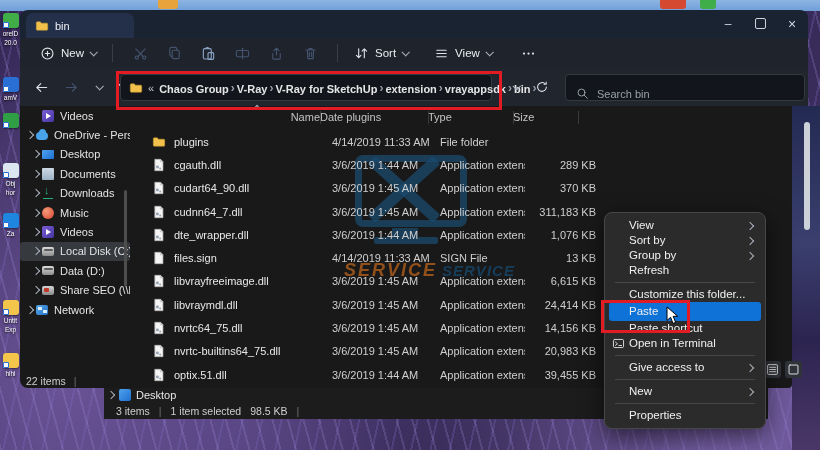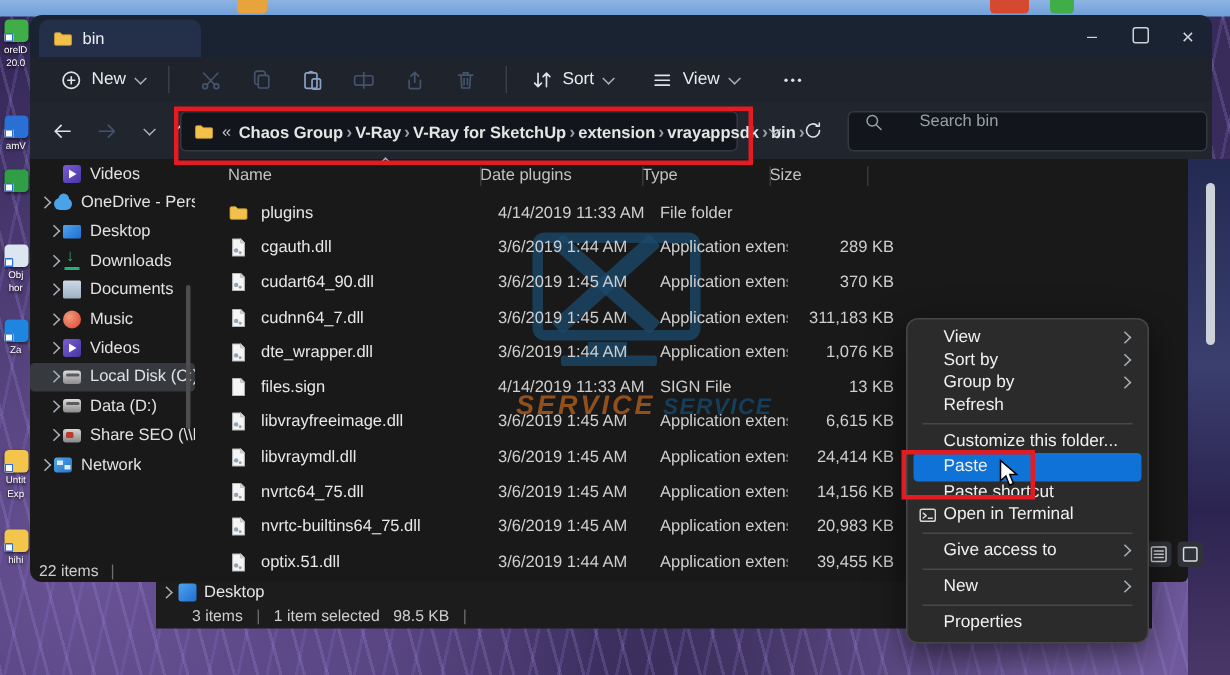--- a/index.html
+++ b/index.html
@@ -30,21 +30,21 @@
   
   .dicon{position:absolute;left:2px;width:17px;z-index:1;text-align:center;}
   .dicon .dimg{width:16px;height:15px;border-radius:3px;margin:0 auto;position:relative;box-shadow:0 1px 2px rgba(0,0,0,.5);}
   .dicon .dimg::after{content:"";position:absolute;left:0;bottom:0;width:6px;height:6px;background:#fff;border-radius:1px;
     box-shadow:inset 0 0 0 1px #2a6fd4;}
   .dicon .dlabel{font-size:6.5px;color:#fff;text-shadow:0 1px 2px #000;line-height:7px;margin-top:2px;}
   
   .behind-strip{position:absolute;left:104px;top:385px;width:664px;height:33px;z-index:2;
     background:#1c1c1c;border-top:1px solid #000;}
   .behind-desktop{position:absolute;left:4px;top:3px;display:flex;align-items:center;gap:5px;color:#e6e6e6;font-size:11px;}
-  .behind-status{position:absolute;left:24px;top:19px;display:flex;align-items:center;gap:9px;color:#cfcfcf;font-size:10.5px;}
+  .behind-status{position:absolute;left:12px;top:19px;display:flex;align-items:center;gap:9px;color:#cfcfcf;font-size:10.5px;}
   .behind-status .pipe{color:#6f6f6f;}
   .behind-scroll{position:absolute;right:2px;top:14px;width:5px;height:15px;background:#6a6a6a;border-radius:2px;}
   .si-desktop{width:13px;height:10px;border-radius:2px;background:linear-gradient(135deg,#4fa3ef,#1f6fd0);position:relative;}
   
   #win{position:absolute;left:20px;top:10px;width:788px;height:378px;z-index:5;}
   .titlebar{position:absolute;left:0;top:0;width:788px;height:28px;background:#1a2332;border-radius:8px 8px 0 0;}
   .tab{position:absolute;left:6px;top:3px;width:108px;height:25px;background:#24304a;border-radius:7px 7px 0 0;
     display:flex;align-items:center;gap:6px;padding-left:9px;box-sizing:border-box;color:#eceff4;font-size:11px;}
   .win-controls{position:absolute;right:0;top:0;height:28px;display:flex;}
   .ctrl{width:32px;height:27px;display:flex;align-items:center;justify-content:center;color:#cfd3da;font-size:12px;}
@@ -64,21 +64,21 @@
   .chev.up{transform:rotate(-135deg);}
   .addr-row{position:absolute;left:0;top:58px;width:788px;height:38px;background:#20252e;}
   .nav-btn{position:absolute;top:7px;width:26px;height:24px;display:flex;align-items:center;justify-content:center;border-radius:4px;}
   .crumbbar{position:absolute;left:100px;top:6px;width:372px;height:27px;background:#12161c;border:1px solid #34383f;
     border-radius:4px;box-sizing:border-box;display:flex;align-items:center;padding:0 8px;gap:5px;}
   .crumb{color:#e5e5e5;font-size:11px;white-space:nowrap;}
   .crumb-sep{color:#9aa0a8;font-size:12px;margin:0 2px;}
   .crumb-prefix{color:#c5c9cf;font-size:11px;}
   .addr-after{position:absolute;top:7px;display:flex;align-items:center;justify-content:center;width:24px;height:24px;}
   .searchbox{position:absolute;left:545px;top:6px;width:240px;height:27px;background:#12161c;border:1px solid #34383f;
-    border-radius:4px;box-sizing:border-box;display:flex;align-items:flex-start;gap:24px;padding:0 10px;color:#9aa0a8;font-size:11px;}
+    border-radius:4px;box-sizing:border-box;display:flex;align-items:flex-end;gap:8px;padding:0 10px;color:#9aa0a8;font-size:11px;}
   .anno{position:absolute;border:3px solid var(--annotation,#e31b22);background:transparent;pointer-events:none;}
   #anno-addr{left:96px;top:61px;width:380px;height:33px;z-index:8;}
   
   #winbody{position:absolute;left:0;top:96px;width:772px;height:282px;background:#191919;border-radius:0 0 4px 8px;}
   
   .sidebar{position:absolute;left:0;top:0;width:110px;height:282px;z-index:3;}
   .side-row{position:relative;height:19.4px;display:flex;align-items:center;color:#e3e3e3;font-size:11px;box-sizing:border-box;}
   .side-row.l0{padding-left:4px;}
   .side-row.l1{padding-left:10px;}
   .side-row.selected{background:#36393e;border-radius:3px;}
@@ -104,21 +104,21 @@
   .si-disk{width:13px;height:9px;border-radius:2px;background:linear-gradient(180deg,#dcdcdc,#8c8c8c);}
   .si-disk::after{content:"";position:absolute;left:2px;top:2px;width:9px;height:1.6px;background:#5c5c5c;border-radius:1px;}
   .si-netdisk{width:13px;height:9px;border-radius:2px;background:linear-gradient(180deg,#d5d5d5,#888);}
   .si-netdisk::after{content:"";position:absolute;left:2px;top:2px;width:5px;height:4px;background:#c0392b;border-radius:1px;}
   .si-network{width:13px;height:10px;background:linear-gradient(135deg,#55a7e8,#2471c7);border-radius:2px;}
   .si-network::after{content:"";position:absolute;left:2px;top:2px;width:4px;height:3px;background:#d9ecfa;box-shadow:5px 3px 0 #d9ecfa;}
   
   .filelist{position:absolute;left:110px;top:0;width:462px;height:282px;z-index:2;}
   .colheaders{position:relative;height:22px;display:grid;grid-template-columns:190px 108px 85px 79px;align-items:center;
     color:#c3c3c3;font-size:11px;}
-  .colheaders .hname{padding-left:22px;}
+  .colheaders .hname{padding-left:22px;text-align:right;}
   .col-sep{position:absolute;top:5px;width:1px;height:13px;background:#3a3a3a;}
   .sort-caret{position:absolute;left:124px;top:0px;}
   .rows{position:absolute;left:12px;top:24px;width:462px;}
   .frow{height:23.3px;display:grid;grid-template-columns:190px 108px 85px 79px;align-items:center;font-size:11px;color:#e8e8e8;}
   .fname{display:flex;align-items:center;gap:8px;padding-left:10px;white-space:nowrap;overflow:hidden;}
   .fdate,.ftype{color:#cfcfcf;white-space:nowrap;overflow:hidden;}
   .fsize{color:#cfcfcf;text-align:right;padding-right:8px;white-space:nowrap;}
   
   .watermark{position:absolute;left:310px;top:40px;width:200px;height:145px;z-index:1;pointer-events:none;}
   .wm-screen{position:absolute;left:25px;top:9px;width:98px;height:58px;border:7px solid rgba(27,74,110,.75);border-radius:8px;}
@@ -419,32 +419,32 @@
             <span class="side-icon">
               <span class="si si-monitor"></span>
             </span>
             <span class="side-label">Desktop</span>
           </div>
           <div class="side-row l1">
             <span class="side-chev">
               <span class="chev right"></span>
             </span>
             <span class="side-icon">
+              <span class="si si-documents"></span>
+            </span>
+            <span class="side-label">Documents</span>
+          </div>
+          <div class="side-row l1">
+            <span class="side-chev">
+              <span class="chev right"></span>
+            </span>
+            <span class="side-icon">
               <span class="si si-downloads"></span>
             </span>
             <span class="side-label">Downloads</span>
-          </div>
-          <div class="side-row l1">
-            <span class="side-chev">
-              <span class="chev right"></span>
-            </span>
-            <span class="side-icon">
-              <span class="si si-documents"></span>
-            </span>
-            <span class="side-label">Documents</span>
           </div>
           <div class="side-row l1">
             <span class="side-chev">
               <span class="chev right"></span>
             </span>
             <span class="side-icon">
               <span class="si si-music"></span>
             </span>
             <span class="side-label">Music</span>
           </div>

